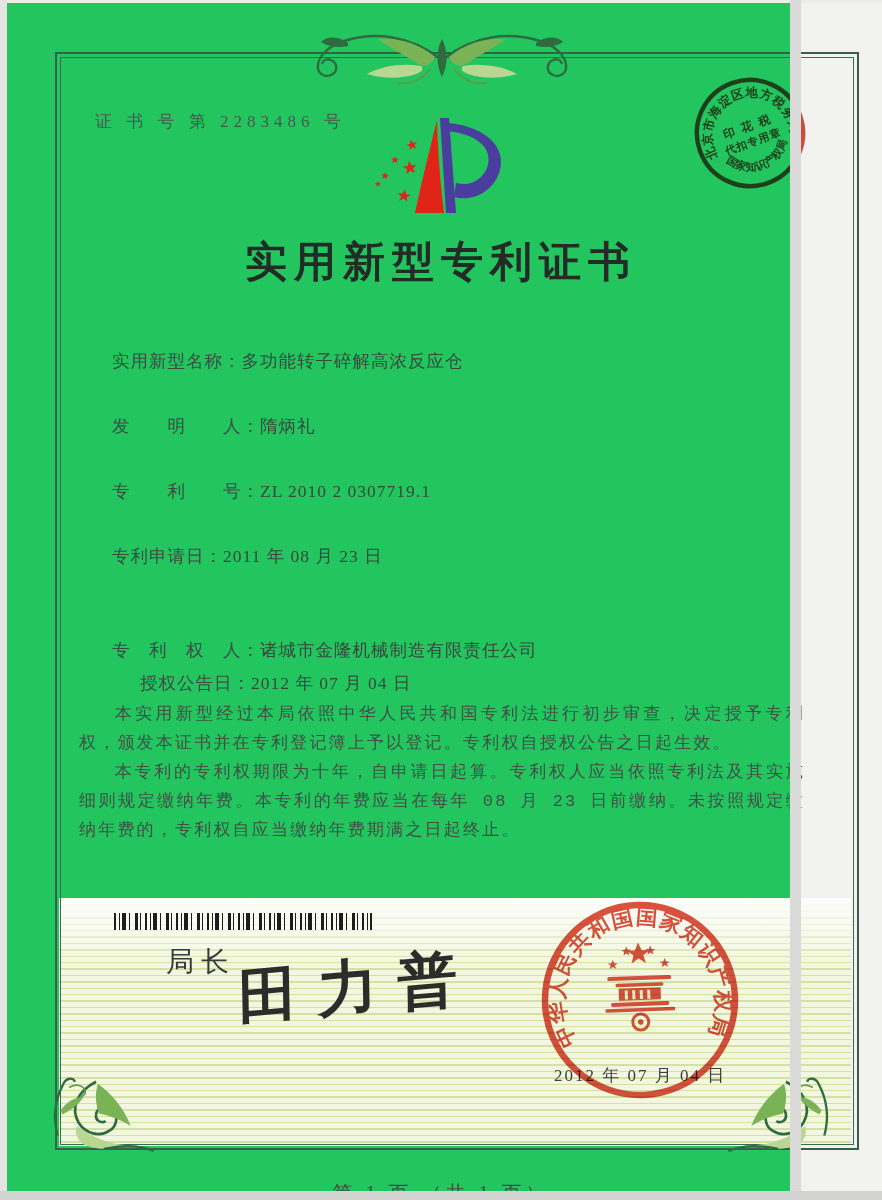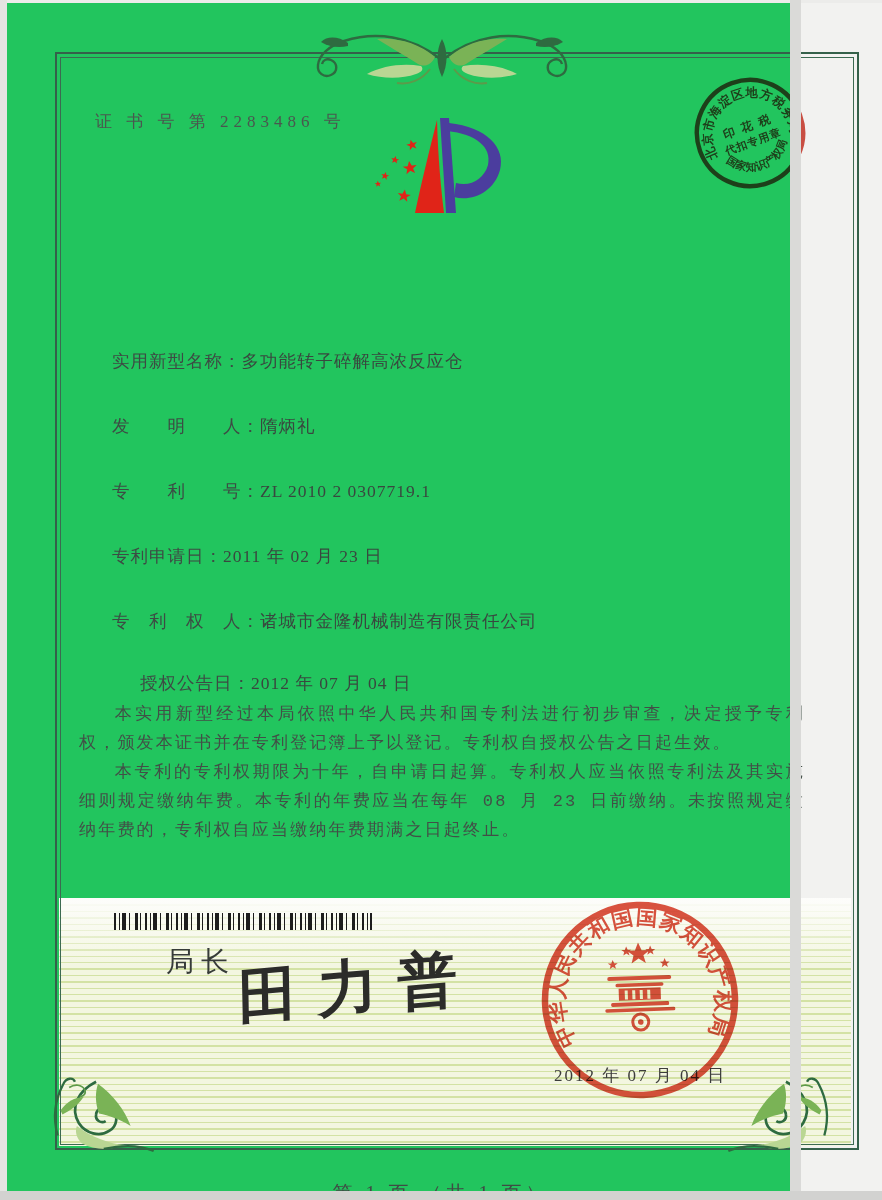--- a/index.html
+++ b/index.html
@@ -47,21 +47,21 @@
     position:absolute;left:0;top:234px;width:882px;z-index:3;
     text-align:center;font-size:42px;font-weight:700;letter-spacing:7px;
     color:#232b27;
   }
 
   .fields{position:absolute;left:112px;top:0;z-index:3;width:640px;}
   .field-row{position:absolute;left:0;font-size:17.5px;letter-spacing:1px;color:#3d4b44;white-space:nowrap;}
   .field-row .flabel{color:#3d4b44;}
   .field-row .fvalue{color:#39473f;}
   .fr0{top:349px;} .fr1{top:414px;} .fr2{top:479px;}
-  .fr3{top:544px;} .fr4{top:609px;} .fr5{top:671px;margin-left:28px;}
+  .fr3{top:544px;} .fr4{top:638px;} .fr5{top:671px;margin-left:28px;}
 
   .body-text{
     position:absolute;left:79px;top:700px;width:726px;z-index:3;
     font-size:17px;line-height:29px;letter-spacing:2.2px;color:#424f47;
     text-align:justify;
     font-family:Liberation Mono, monospace;
   }
   .body-text p{margin:0;text-indent:2.1em;}
 
   .barcode{
@@ -171,26 +171,27 @@
       <use href="#st" transform="translate(58,50) scale(0.70) rotate(-8)"></use>
       <use href="#st" transform="translate(33,58) scale(0.40) rotate(12)"></use>
       <use href="#st" transform="translate(26,66) scale(0.32) rotate(-5)"></use>
       <use href="#st" transform="translate(52,78) scale(0.65) rotate(8)"></use>
     </g>
     <path d="M85,2 C86,40 89,70 92,95 L63,95 C70,62 78,30 85,2 Z" fill="#e02418"></path>
     <path d="M88,0 L97,0 L104,95 L94,95 Z" fill="#4b3d9e"></path>
     <path d="M97,5 C135,9 154,30 148,52 C142,74 120,84 102,79 L104,65 C119,69 132,61 136,47 C140,29 124,16 95,13 Z" fill="#4b3d9e"></path>
   </svg>
 
+  <div class="title">实用新型专利证书</div>
 
   <div class="fields">
     <div class="field-row fr0"><span class="flabel">实用新型名称：</span><span class="fvalue">多功能转子碎解高浓反应仓</span></div>
     <div class="field-row fr1"><span class="flabel">发　　明　　人：</span><span class="fvalue">隋炳礼</span></div>
     <div class="field-row fr2"><span class="flabel">专　　利　　号：</span><span class="fvalue">ZL 2010 2 0307719.1</span></div>
-    <div class="field-row fr3"><span class="flabel">专利申请日：</span><span class="fvalue">2011 年 02 月 23 日</span></div>
+    <div class="field-row fr3"><span class="flabel">专利申请日：</span><span class="fvalue">2011 年 08 月 23 日</span></div>
     <div class="field-row fr4"><span class="flabel">专　利　权　人：</span><span class="fvalue">诸城市金隆机械制造有限责任公司</span></div>
     <div class="field-row fr5"><span class="flabel">授权公告日：</span><span class="fvalue">2012 年 07 月 04 日</span></div>
   </div>
 
   <div class="body-text">
     <p>本实用新型经过本局依照中华人民共和国专利法进行初步审查，决定授予专利权，颁发本证书并在专利登记簿上予以登记。专利权自授权公告之日起生效。</p>
     <p>本专利的专利权期限为十年，自申请日起算。专利权人应当依照专利法及其实施细则规定缴纳年费。本专利的年费应当在每年 08 月 23 日前缴纳。未按照规定缴纳年费的，专利权自应当缴纳年费期满之日起终止。</p>
   </div>
 
   <div class="barcode"></div>

